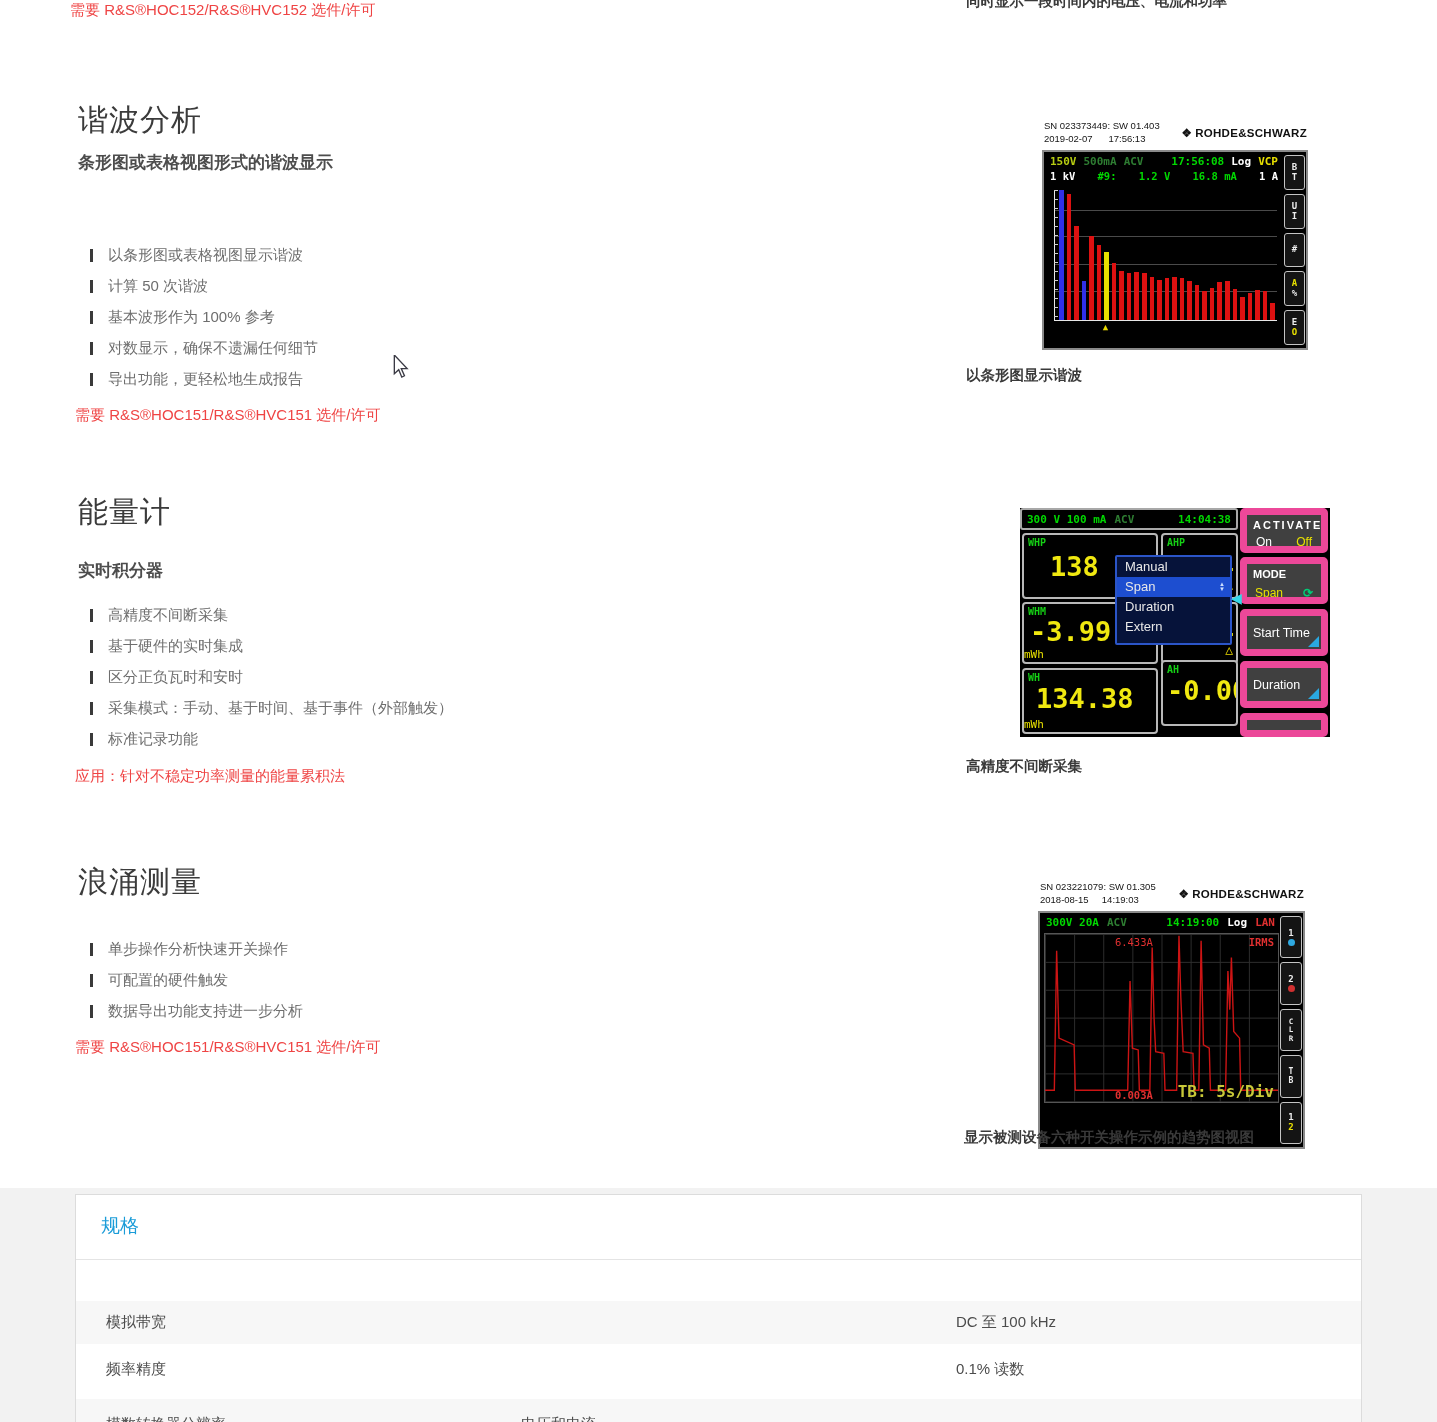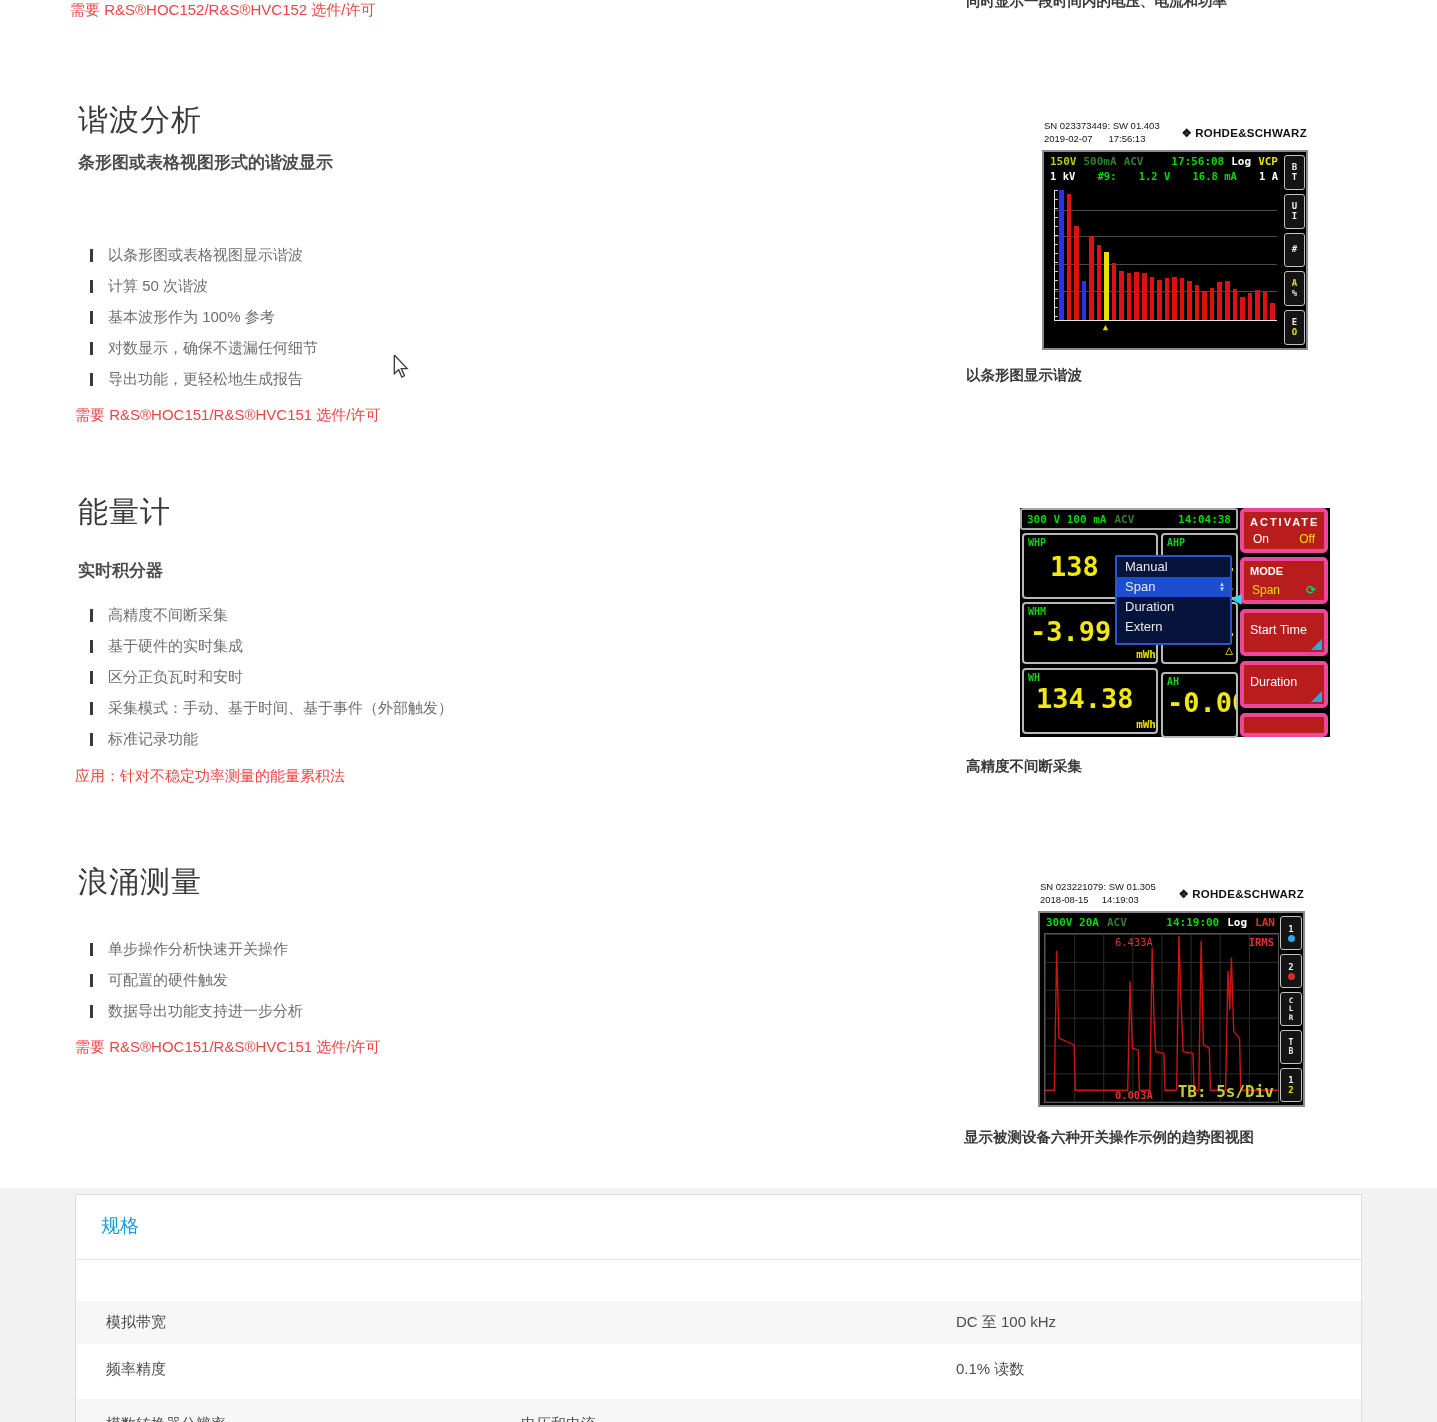--- a/index.html
+++ b/index.html
@@ -31,24 +31,24 @@
   .key{background:#141414;border:1px solid #c4c4c4;border-radius:3px;flex:1;display:flex;
        flex-direction:column;align-items:center;justify-content:center;gap:1px;
        font-weight:700;font-size:9px;color:#eee;line-height:1}
   .led{width:7px;height:7px;border-radius:50%}
 
   
   .tile{position:absolute;background:#000;border:2px solid #b8b8b8;border-radius:4px;
         box-sizing:border-box;overflow:hidden;font-family:"DejaVu Sans Mono",monospace}
   .tlabel{position:absolute;left:4px;top:2px;font-size:10px;font-weight:700;color:#15d015}
   .tval{position:absolute;font-weight:700;color:#f0e810;white-space:pre}
-  .tunit{position:absolute;bottom:1px;left:0;right:0;text-align:right;font-weight:700;
+  .tunit{position:absolute;bottom:1px;left:0;right:0;text-align:left;font-weight:400;
          font-size:11px;color:#e8e000}
   .warn{position:absolute;color:#e8d800;font-size:13px;font-weight:700}
-  .pnl{position:absolute;left:220px;width:88px;background:#b91c1c;border:4px solid #ec4899;
+  .pnl{position:absolute;left:220px;width:88px;background:#404040;border:7px solid #ec4899;
        border-radius:5px;box-sizing:border-box;color:#fff;padding:4px 6px;overflow:hidden}
   .corner{position:absolute;right:2px;bottom:2px;width:0;height:0;
           border-left:11px solid transparent;border-bottom:11px solid #2aa8e0}
   .ddi{height:20px;line-height:20px;padding-left:8px;color:#e8e8e8;font-size:13px;
        font-family:"Liberation Sans",sans-serif}
 
   
   .spec-row{position:absolute;left:0;right:0;display:flex;align-items:center;
             font-size:15px;color:#4c4c4c}
   .spec-name{position:absolute;left:30px}.spec-sub{position:absolute;left:445px}
@@ -226,21 +226,21 @@
   </div>
   <div class="tile" style="left:141px;top:94px;width:77px;height:62px">
     <span class="tval" style="right:2px;top:14px;font-size:24px">4</span>
     <span class="warn" style="right:3px;top:38px">△</span>
   </div>
   <div class="tile" style="left:2px;top:160px;width:136px;height:66px">
     <span class="tlabel">WH</span>
     <span class="tval" style="left:12px;top:13px;font-size:27px">134.38</span>
     <span class="tunit">mWh</span>
   </div>
-  <div class="tile" style="left:141px;top:164px;width:77px;height:66px">
+  <div class="tile" style="left:141px;top:152px;width:77px;height:66px">
     <span class="tlabel">AH</span>
     <span class="tval" style="left:4px;top:13px;font-size:27px">-0.00</span>
   </div>
 
   <div class="abs" style="left:95px;top:47px;width:117px;height:90px;background:#06133a;border:2px solid #2b55c8;border-radius:2px;box-sizing:border-box;z-index:5">
     <div class="ddi">Manual</div>
     <div class="ddi" style="background:#1d4ed0;display:flex;justify-content:space-between;padding-right:5px">
       <span>Span</span>
       <span style="display:flex;flex-direction:column;justify-content:center;font-size:6px;line-height:5px;color:#cfe0ff">
           <span>▲</span>
@@ -297,21 +297,21 @@
 
 <div class="shot" style="left:1038px;top:878px;width:267px;height:229px">
   <div class="shot-head">
     <div class="sn"><span>SN 023221079: SW 01.305</span>
 <span>2018-08-15</span>     <span>14:19:03</span></div>
     <div class="brand">
         <span>❖</span>
         <span>ROHDE&amp;SCHWARZ</span>
       </div>
   </div>
-  <div class="screen" style="top:33px;height:196px">
+  <div class="screen" style="top:33px;height:238px">
     <div class="stline" style="left:6px;right:28px;top:3px;gap:8px">
       <span class="g-br">300V 20A</span>
       <span class="g-dim">ACV</span>
       <span style="flex:1"></span>
       <span class="g-br">14:19:00</span>
       <span class="c-wh">Log</span>
       <span class="c-rd">LAN</span>
     </div>
     <div class="abs" style="left:4px;top:20px;width:233px;height:168px;border:1px solid #555;
          background-image:linear-gradient(#2d2d2d 1px,transparent 1px),linear-gradient(90deg,#2d2d2d 1px,transparent 1px);

